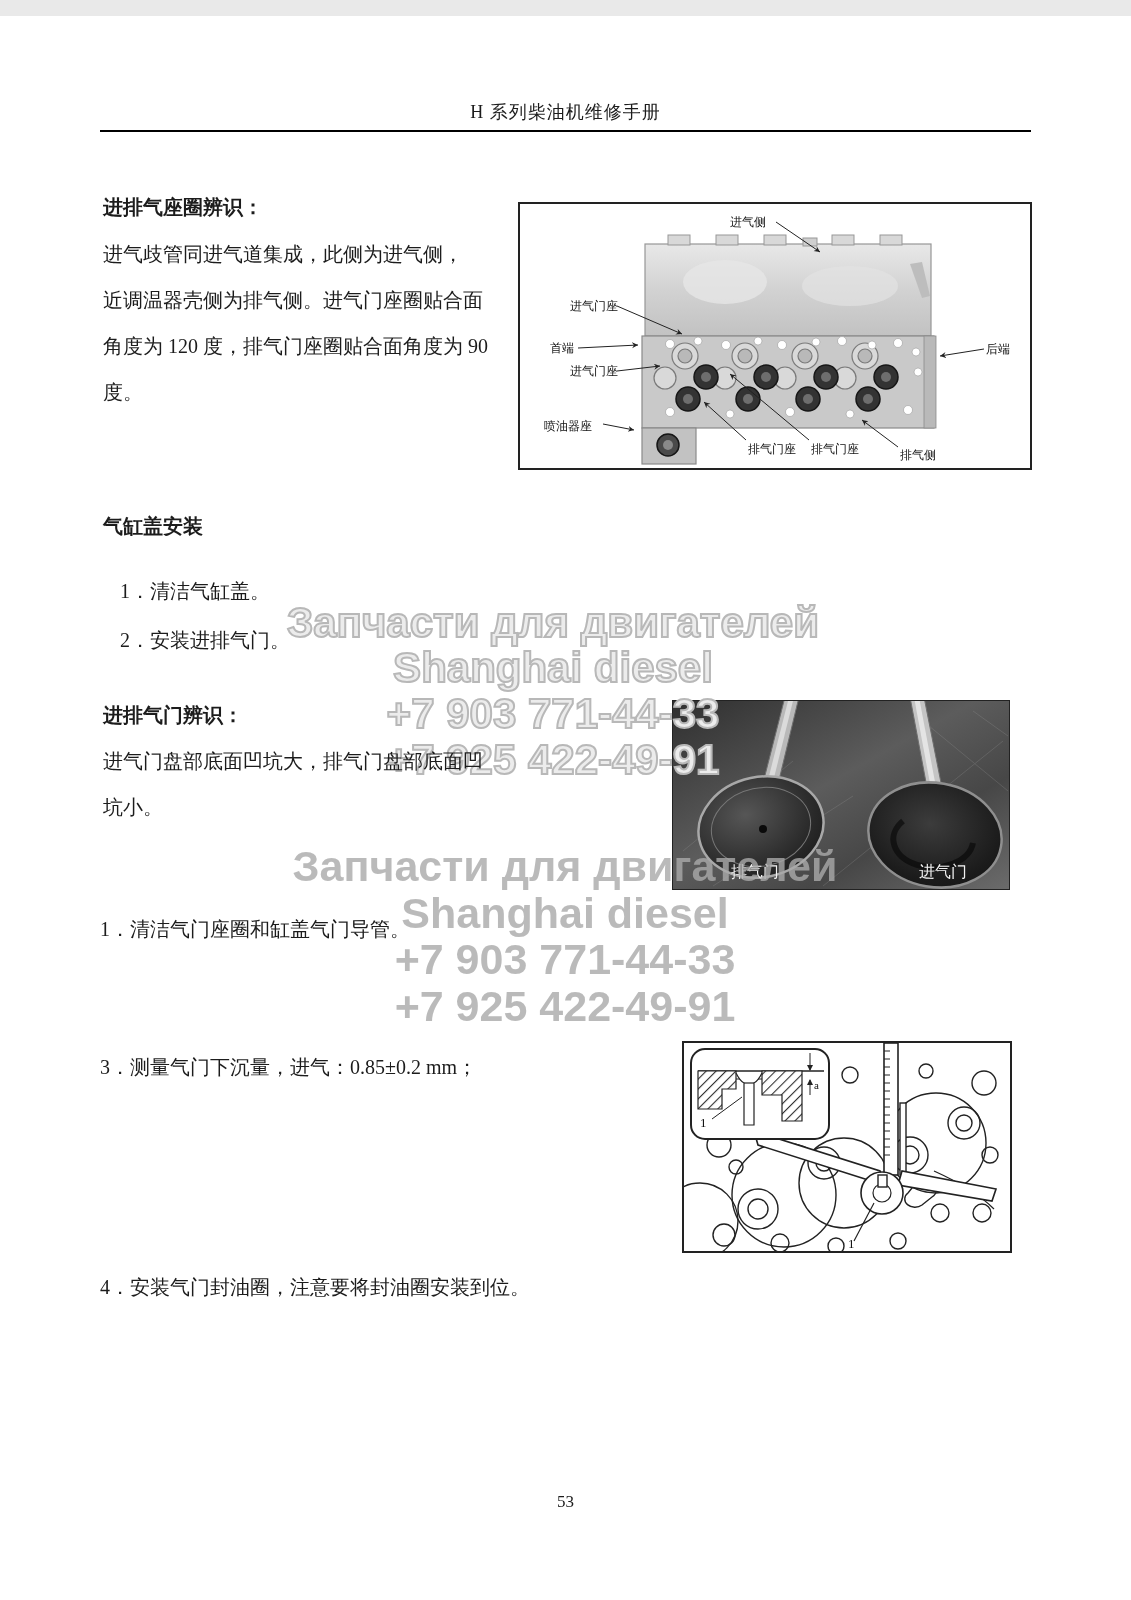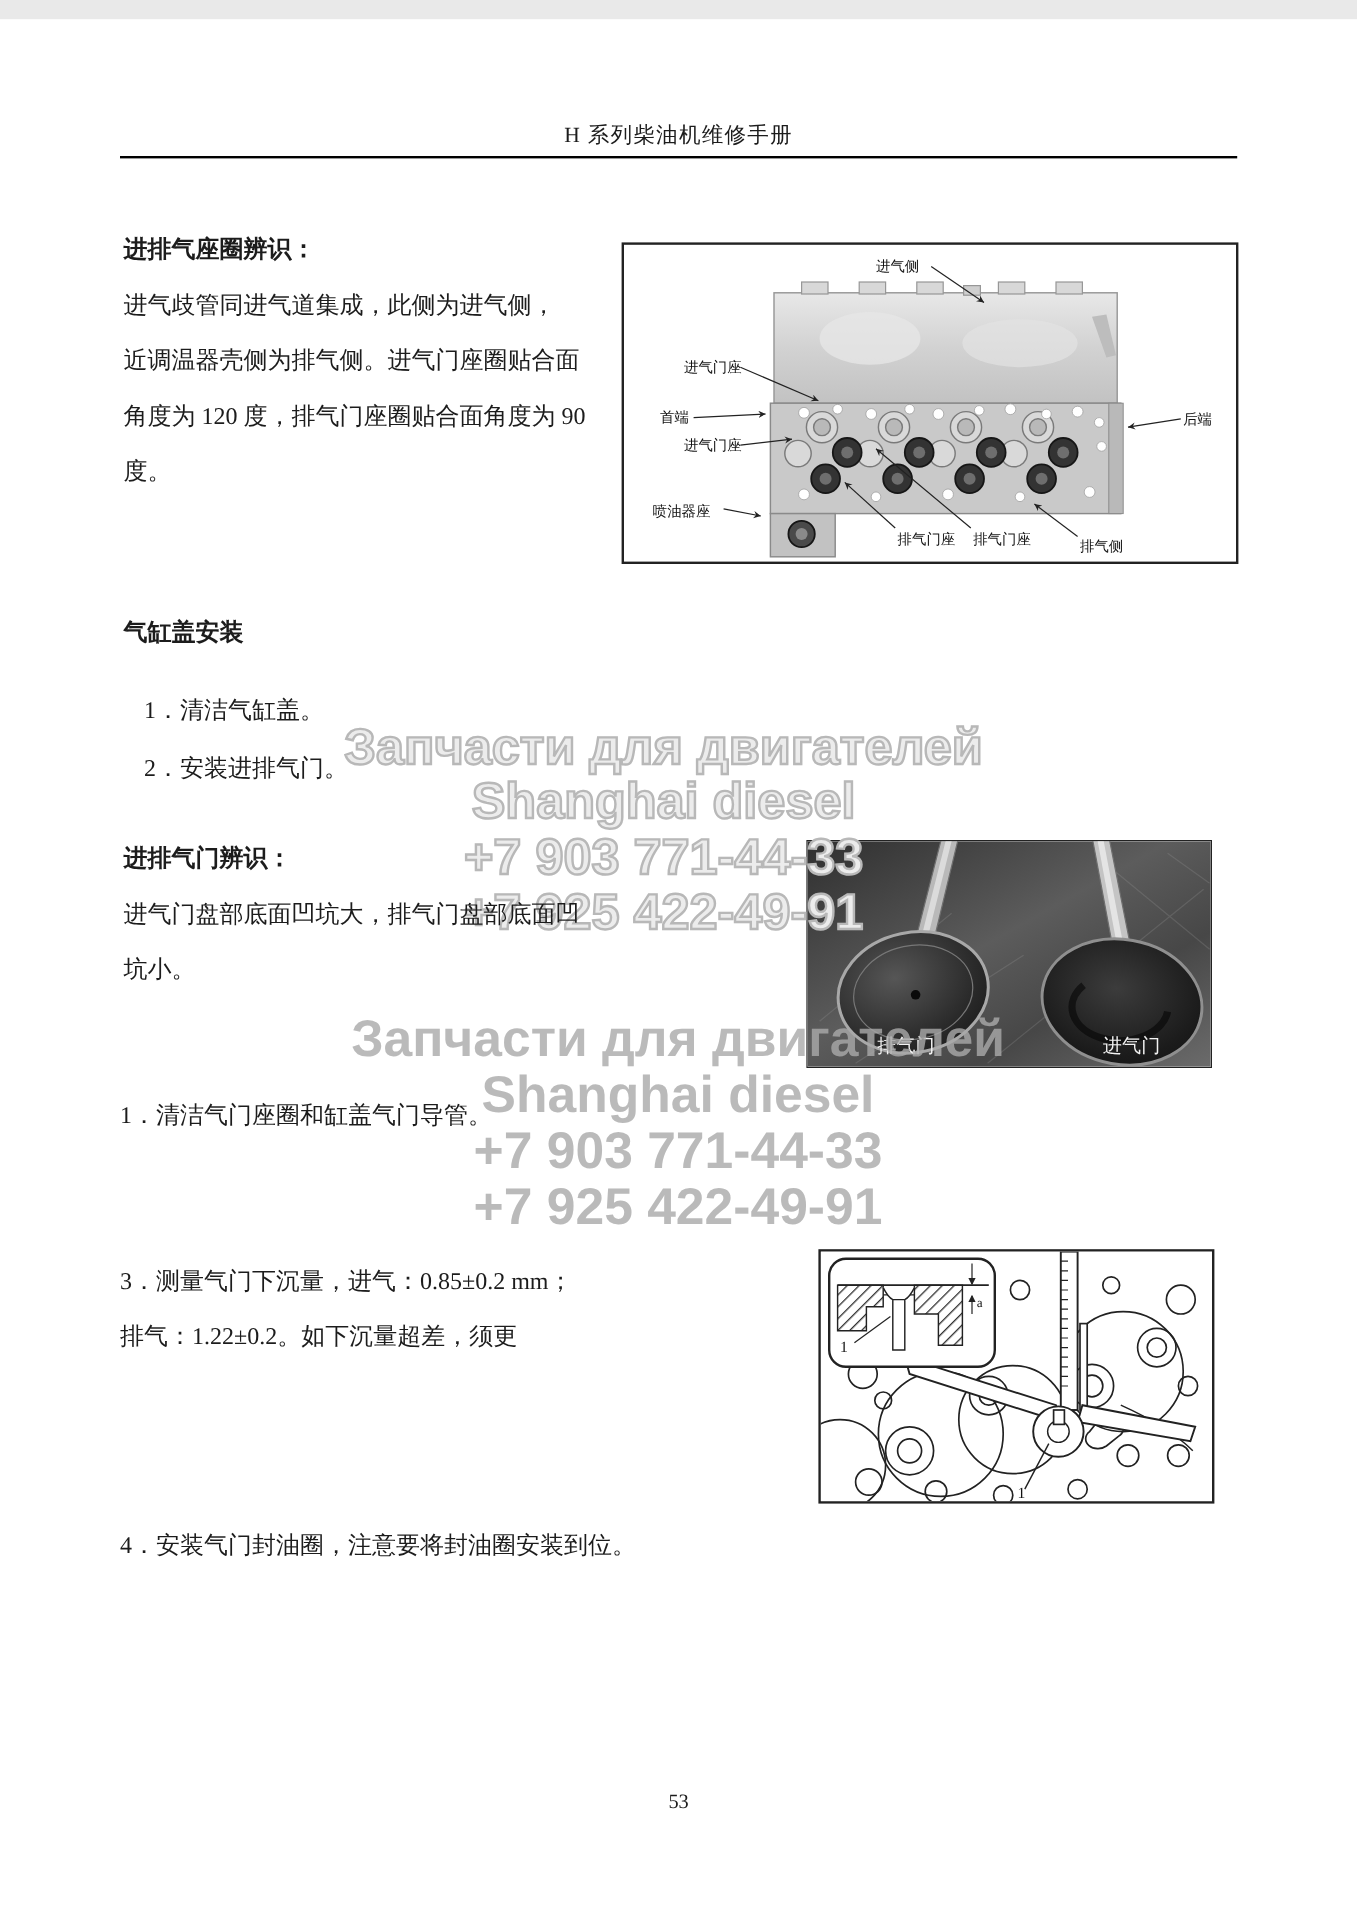--- a/index.html
+++ b/index.html
@@ -226,21 +226,20 @@
 
   <div>
     <div class="wm wm2" style="left:565px; top:826px;">Запчасти для двигателей</div>
     <div class="wm wm2" style="left:565px; top:873px;">Shanghai diesel</div>
     <div class="wm wm2" style="left:565px; top:919px;">+7 903 771-44-33</div>
     <div class="wm wm2" style="left:565px; top:966px;">+7 925 422-49-91</div>
   </div>
 
   <div class="txt" style="left:100px; top:900px;">1．清洁气门座圈和缸盖气门导管。</div>
   <div class="txt" style="left:100px; top:1038px;">3．测量气门下沉量，进气：0.85±0.2 mm；</div>
-  <div class="txt" style="left:100px; top:1084px;">排气：1.22±0.2。如下沉量超差，须更</div>
   <div class="txt" style="left:100px; top:1258px;">4．安装气门封油圈，注意要将封油圈安装到位。</div>
 
   <div class="img-box" style="left:682px; top:1025px; width:326px; height:208px;">
     <svg width="326" height="208" viewBox="0 0 326 208">
       <defs>
         <pattern id="hh" width="7" height="7" patternUnits="userSpaceOnUse" patternTransform="rotate(45)">
           <rect width="7" height="7" fill="#fff"></rect>
           <line x1="0" y1="0" x2="0" y2="7" stroke="#333" stroke-width="2.2"></line>
         </pattern>
         <marker id="arr2" markerWidth="8" markerHeight="8" refX="5" refY="3" orient="auto">

